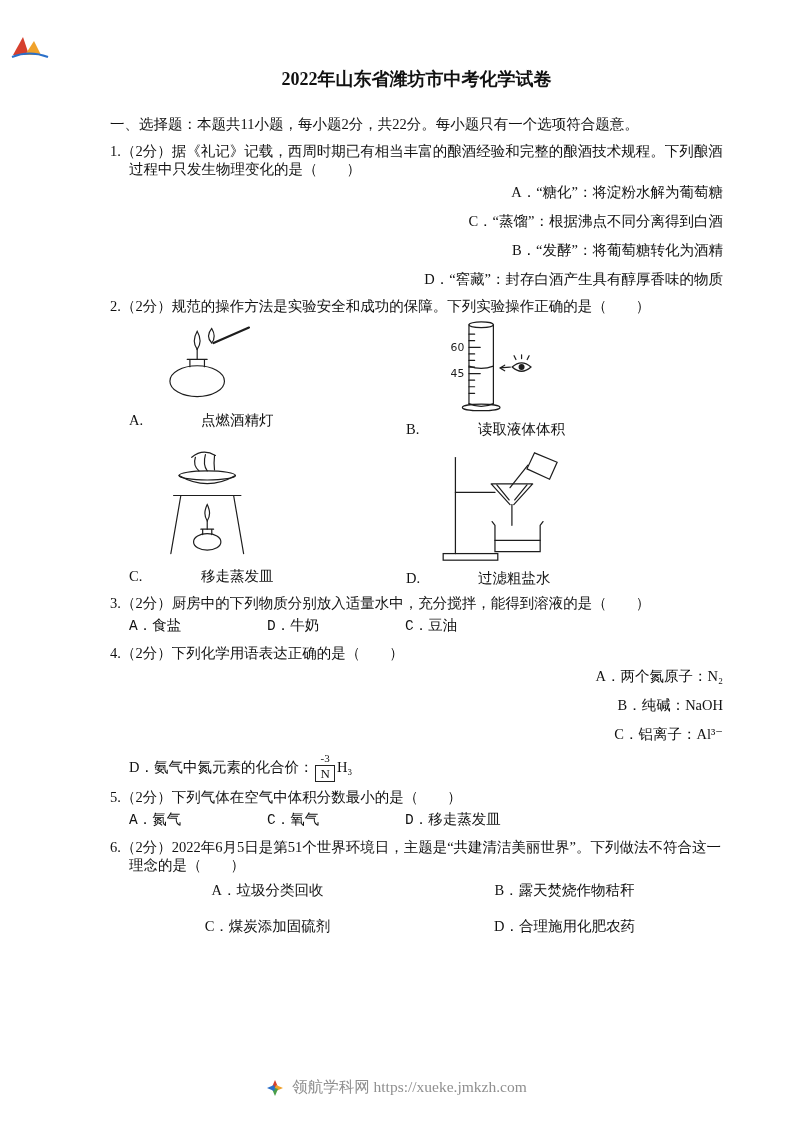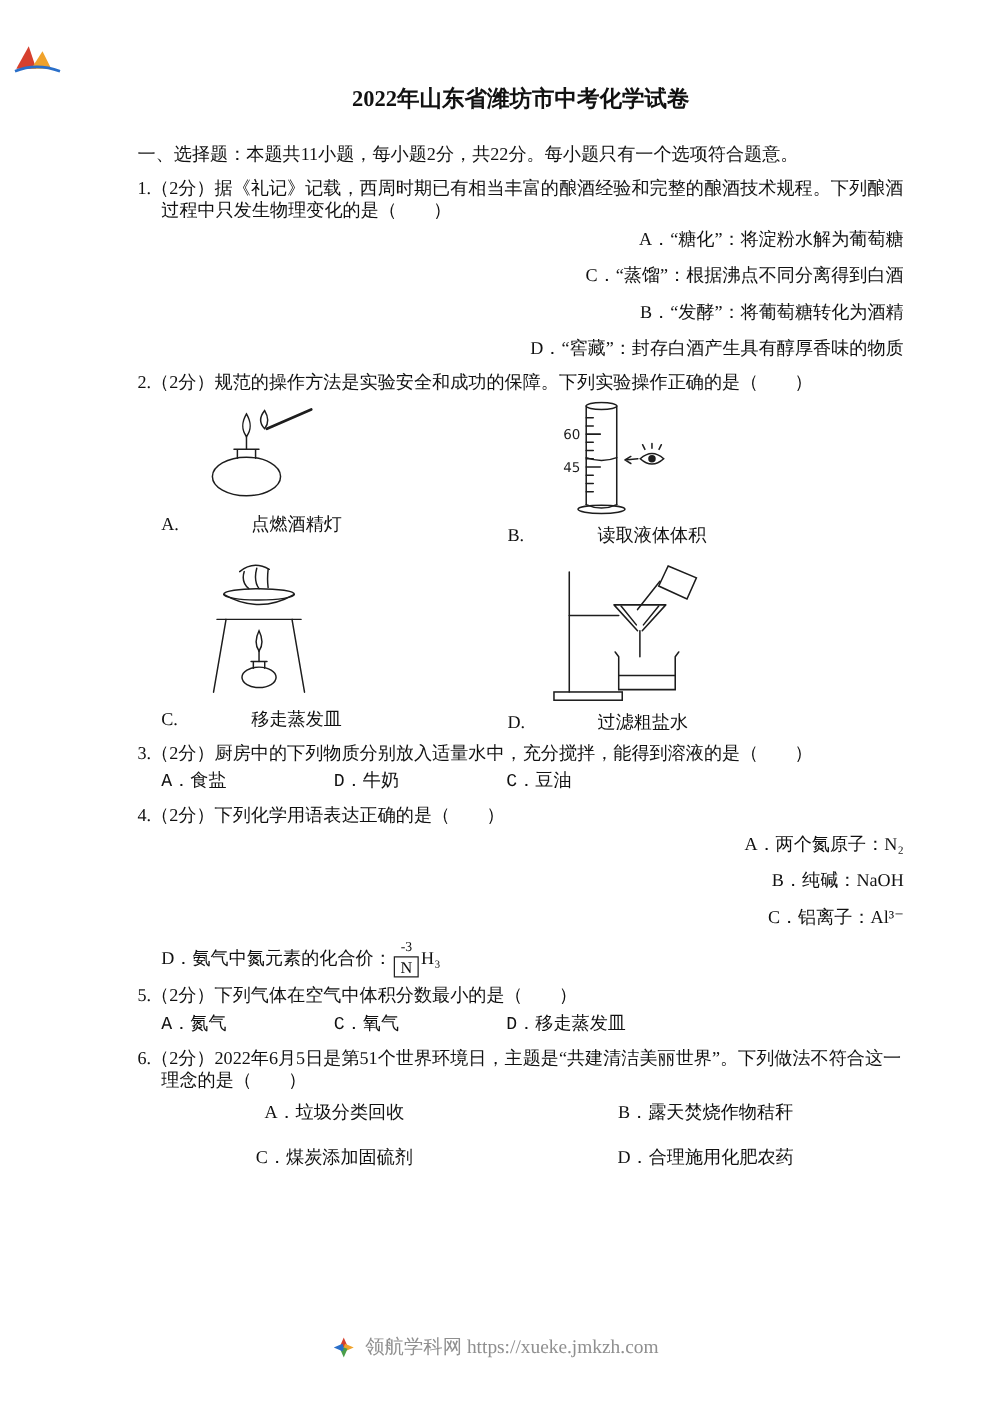--- a/index.html
+++ b/index.html
@@ -23,21 +23,21 @@
   .fig-img { display:block; }
   .fig-img svg { display:block; }
   .ml-a { margin-left:30px; } .ml-b { margin-left:12px; }
   .ml-c { margin-left:28px; } .ml-d { margin-left:34px; }
   .fig-caption { display:flex; line-height:26px; margin-top:2px; }
   .fig-letter { width:72px; }
   .optD-row { display:flex; align-items:center; line-height:36px; padding-left:19px; }
   .val-stack { display:inline-flex; flex-direction:column; align-items:center; margin:0 2px; }
   .val-num { font-size:11px; line-height:11px; }
   .val-el { border:1px solid #222; line-height:15px; padding:0 4px; font-size:13px; margin-top:1px; }
-  .footer { position:absolute; left:0; right:0; bottom:34px; display:flex; justify-content:center; align-items:center; gap:8px; color:#8f8f8f; font-size:15.5px; }
+  .footer { position:absolute; left:0; right:0; bottom:24px; display:flex; justify-content:center; align-items:center; gap:8px; color:#8f8f8f; font-size:15.5px; }
   svg .ln { stroke:#1d1d1d; stroke-width:1.3; fill:none; stroke-linecap:round; }
   svg .thick { stroke:#1d1d1d; stroke-width:2.4; fill:none; stroke-linecap:round; }
   svg text { fill:#1d1d1d; font-family:"DejaVu Sans",sans-serif; }
 </style>
 </head>
 <body>
 
 <svg class="corner-logo" width="40" height="26" viewBox="0 0 40 26">
   <path d="M3 21 L13 3 L19 21 Z" fill="#d6402e"></path>
   <path d="M15 21 L24 7 L31 21 Z" fill="#f0a22b"></path>

